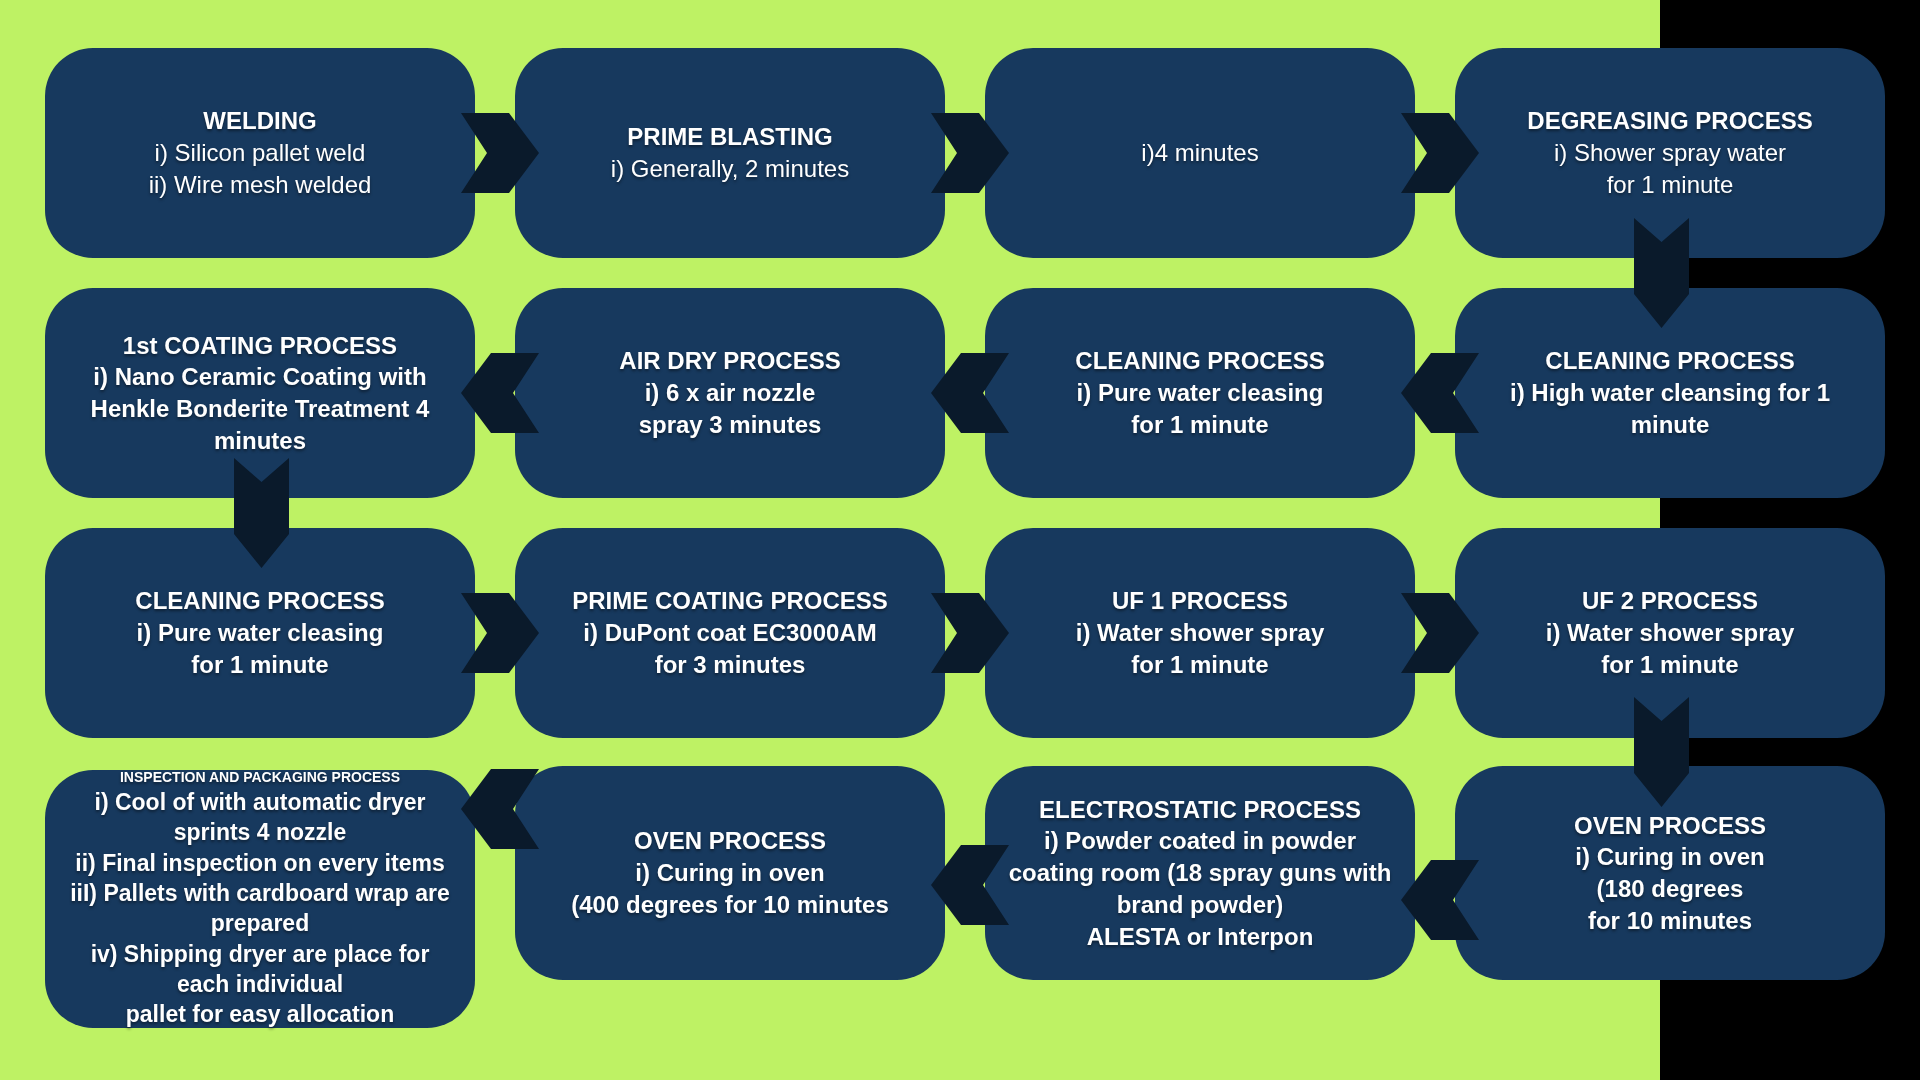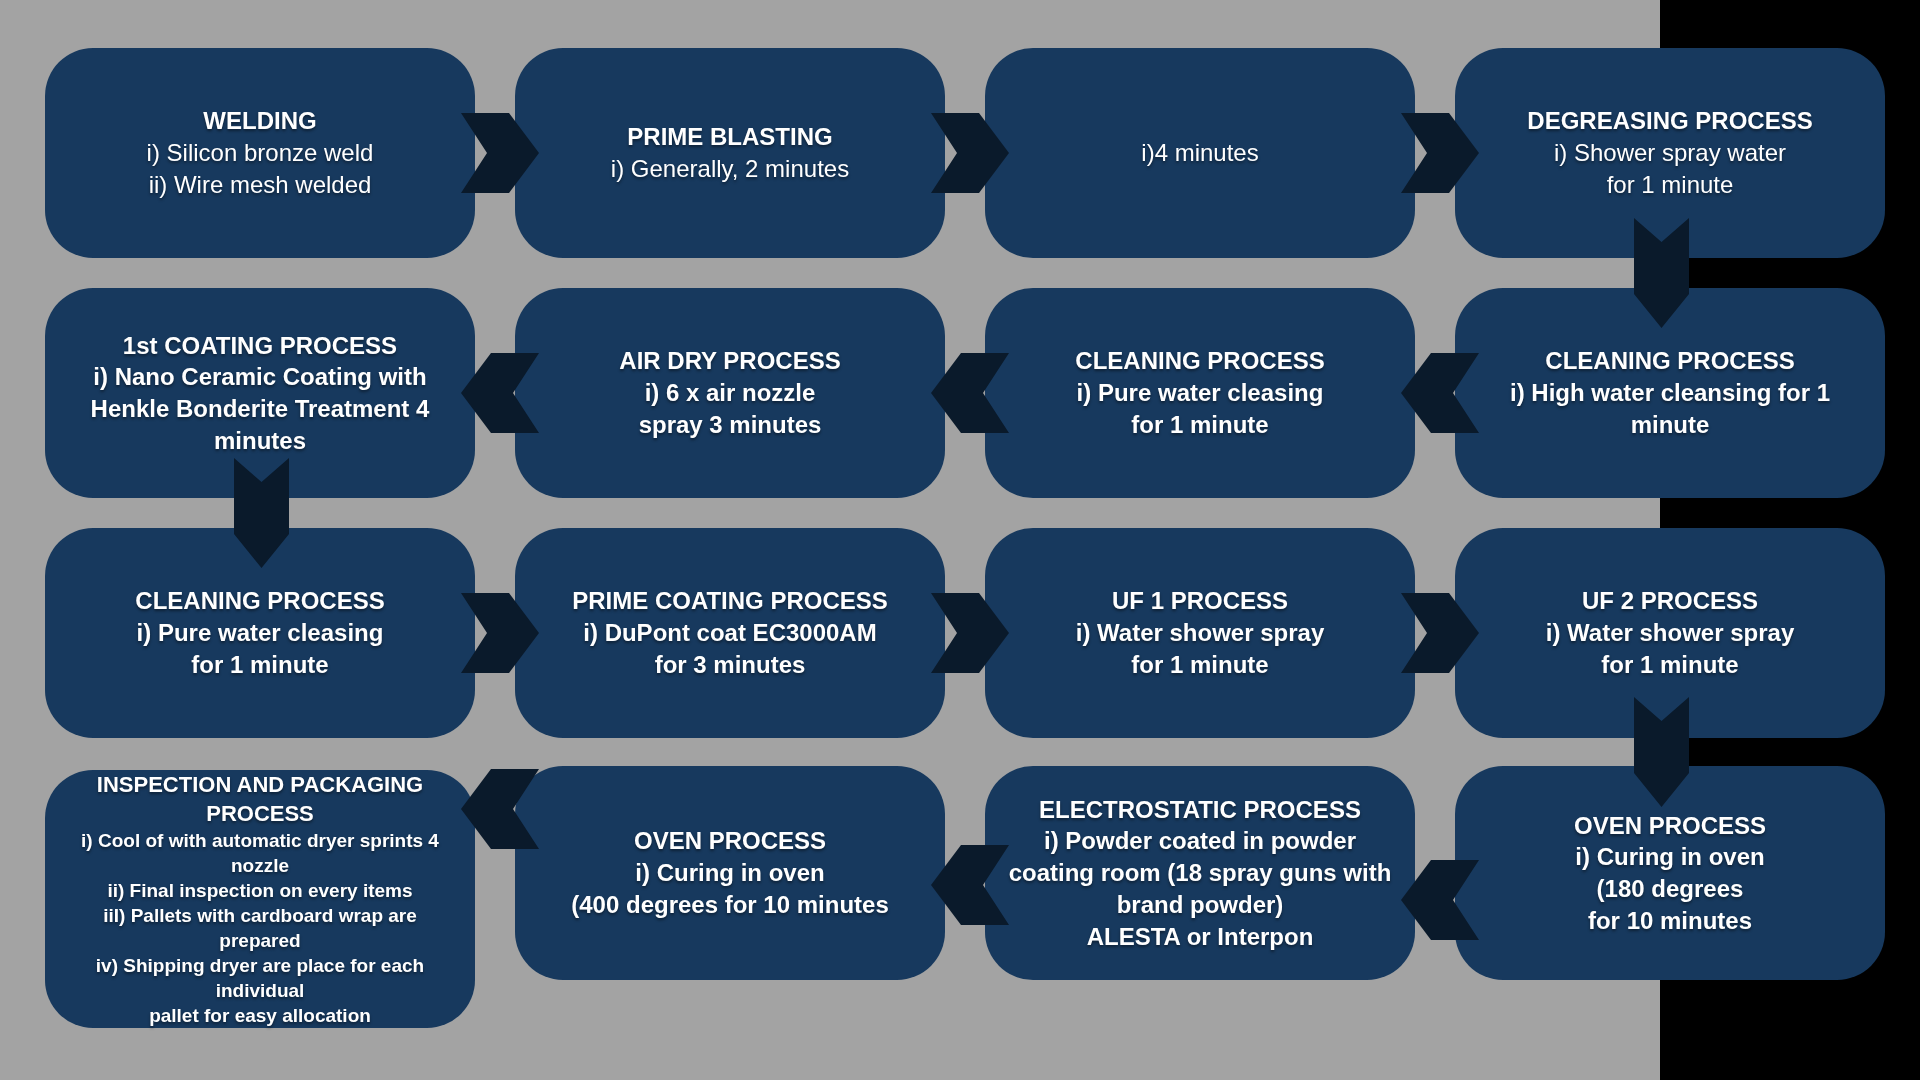--- a/index.html
+++ b/index.html
@@ -8,21 +8,21 @@
     background: #000000;
     width: 1920px;
     height: 1080px;
     overflow: hidden;
     font-family: "Liberation Sans", "DejaVu Sans", sans-serif;
   }
   .canvas {
     position: relative;
     width: 1660px;
     height: 1080px;
-    background: #a3a3a3;
+    background: #bef264;
   }
   .box {
     position: absolute;
     width: 430px;
     height: 210px;
     background: #17395E;
     border-radius: 48px;
     color: #FFFFFF;
     display: flex;
     flex-direction: column;
@@ -40,39 +40,39 @@
     text-shadow: 0 2px 3px rgba(0,0,0,0.45);
   }
   .box-body {
     font-size: 24px;
     line-height: 1.32;
     font-weight: 700;
     text-shadow: 0 2px 3px rgba(0,0,0,0.45);
   }
   .box-body .line { display: block; }
   .w-regular .box-body { font-weight: 400; }
-  .small .box-title { font-size: 22px; max-width: 330px; }
-  .small .box-body  { font-size: 19px; }
+  .small .box-title { font-size: 14px; max-width: 330px; }
+  .small .box-body  { font-size: 23px; }
   .tall { height: 258px; }
   .r4 { height: 214px; }
   .arrow {
     position: absolute;
     z-index: 2;
   }
   .arrow polygon { fill: #0A1A2B; }
 </style>
 </head>
 <body>
 
 <div class="canvas">
 
   <div class="box w-regular" style="left:45px; top:48px;">
     <div class="box-title">WELDING</div>
     <div class="box-body">
-        <span class="line">i) Silicon bronze weld</span>
+        <span class="line">i) Silicon pallet weld</span>
         <span class="line">ii) Wire mesh welded</span>
       </div>
   </div>
   <div class="box w-regular" style="left:515px; top:48px;">
     <div class="box-title">PRIME BLASTING</div>
     <div class="box-body">
         <span class="line">i) Generally, 2 minutes</span>
       </div>
   </div>
   <div class="box w-regular" style="left:985px; top:48px;">

